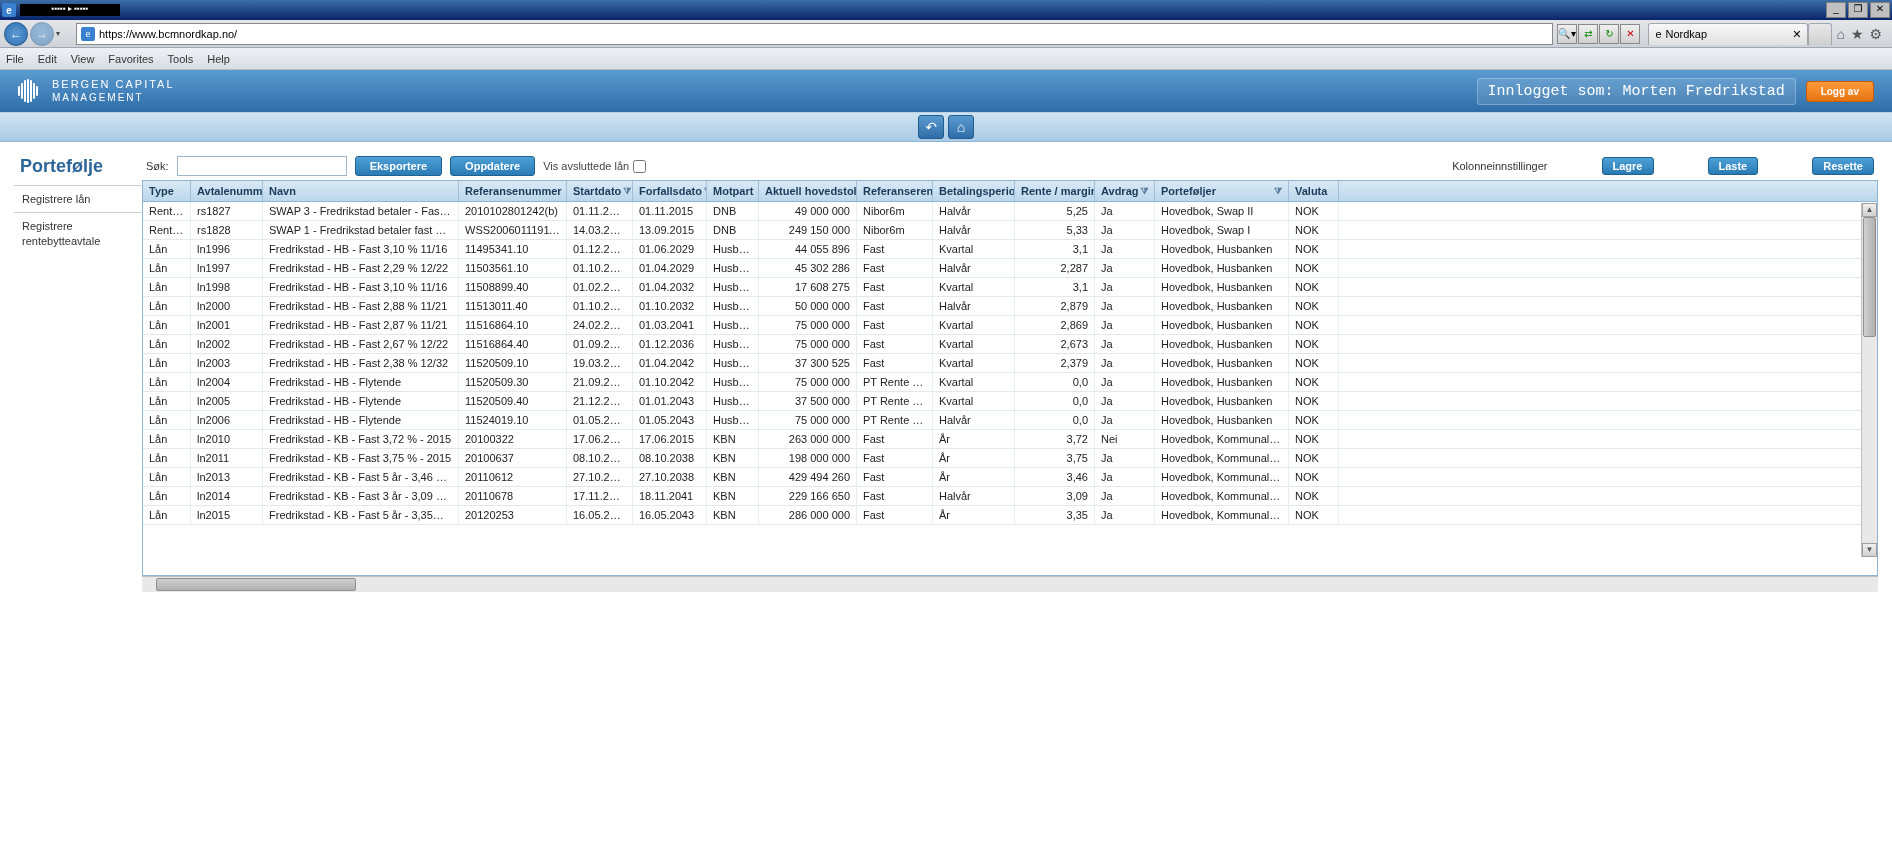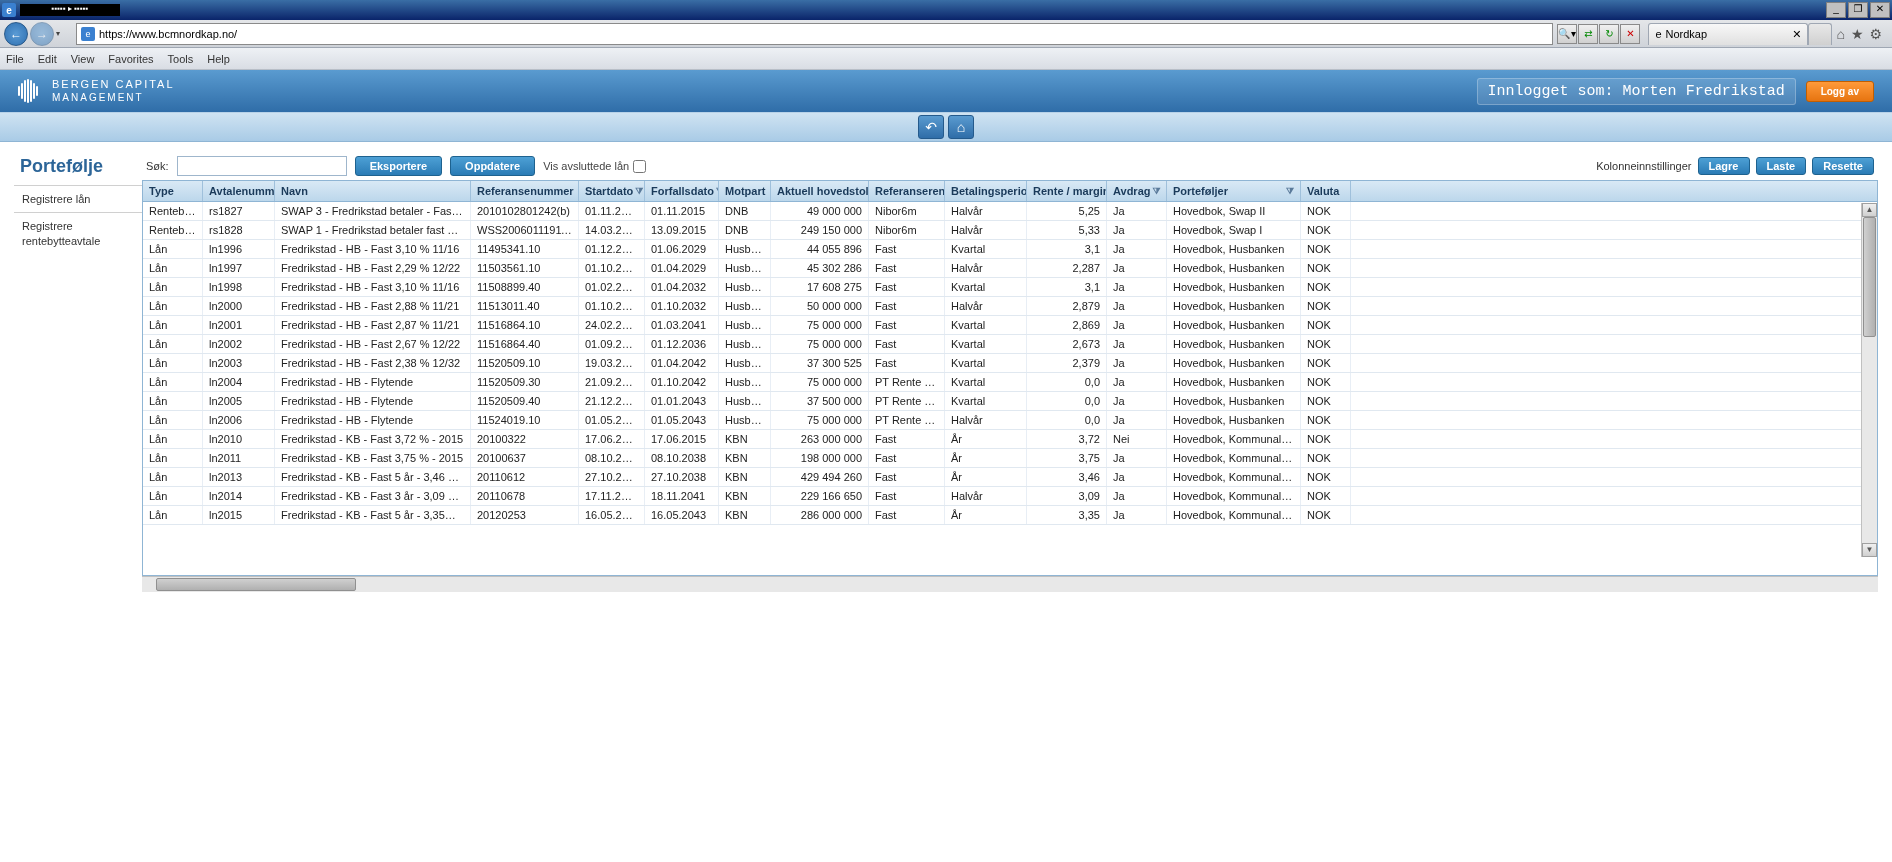--- a/index.html
+++ b/index.html
@@ -58,39 +58,39 @@
 .content-wrap { display: flex; padding: 10px 14px; gap: 0; height: 460px; }
 .sidebar { width: 128px; }
 .sidebar-title { font-size: 18px; font-weight: bold; color: #2c6598; padding: 4px 6px 8px; }
 .sidebar-item { padding: 6px 8px; font-size: 11px; color: #333; border-top: 1px solid #d0d0d0; cursor: pointer; line-height: 1.3; }
 
 .main { flex: 1; display: flex; flex-direction: column; }
 .toolbar-row { height: 28px; display: flex; align-items: center; gap: 8px; padding: 0 4px; }
 .toolbar-row label { font-size: 11px; color: #333; }
 .toolbar-row input[type=text] { width: 170px; height: 20px; border: 1px solid #9fb6cc; padding: 0 4px; font-size: 11px; }
 .btn-blue { background: linear-gradient(to bottom,#4da0d5,#2a7bb5); border: 1px solid #1e628f; color: #fff; padding: 3px 14px; border-radius: 3px; font-size: 11px; cursor: pointer; font-weight: bold; }
-.btn-blue.small { padding: 2px 10px; }
+.btn-blue.small { padding: 2px 10px; margin-left: 48px; }
 .check-wrap { display:flex;align-items:flex-start;gap:4px;font-size:11px;color:#444;}
 .toolbar-right { margin-left: auto; display:flex;align-items:center;gap:6px;font-size:11px;color:#333;}
 
 .grid-container { flex: 1; border: 1px solid #8fb5d4; background: #fff; display:flex; flex-direction:column; position:relative;}
 .group-panel { height: 22px; background: linear-gradient(to bottom,#b0cee5,#8db9d8); color: #114; font-size: 10px; padding: 4px 8px; font-style: italic; border-bottom: 1px solid #7aa8cc;}
 .grid-header { display: flex; background: linear-gradient(to bottom,#d9e9f5,#bcd7eb); border-bottom: 1px solid #8fb5d4; font-size: 11px; font-weight: bold; color: #1a3a5a; position: relative; }
 .gh { padding: 4px 6px; border-right: 1px solid #9fc0db; display:flex;align-items:center;justify-content:space-between;gap:2px;white-space:nowrap;overflow:hidden; cursor:pointer;}
 .gh .filter-icon { font-size: 9px; color: #5a7a9a; }
 .grid-body { flex: 1; overflow-y: auto; position: relative; }
 .grid-row { display: flex; border-bottom: 1px solid #e0e8f0; font-size: 11px; color: #222; }
 .gc { padding: 3px 6px; border-right: 1px solid #e8eef5; white-space: nowrap; overflow: hidden; text-overflow: ellipsis; }
 .gc.num { text-align: right; }
 .grid-footer { display: flex; background: linear-gradient(to bottom,#eef1f5,#d9dde4); border-top: 1px solid #b0b8c0; font-size: 11px; height:18px;}
 .gf { padding: 2px 6px; border-right: 1px solid #d0d4da; }
 .gf.num { text-align: right; font-weight:bold; color:#333;}
 
 
-.c0{width:60px;} .c1{width:72px;} .c2{width:196px;} .c3{width:108px;}
+.c0{width:48px;} .c1{width:72px;} .c2{width:196px;} .c3{width:108px;}
 .c4{width:66px;} .c5{width:74px;} .c6{width:52px;} .c7{width:98px;}
 .c8{width:76px;} .c9{width:82px;} .c10{width:80px;} .c11{width:60px;}
 .c12{width:134px;} .c13{width:50px;}
 
 .vscroll { position:absolute; right:0; top:22px; bottom:18px; width:16px; background:#e8e8e8; border-left:1px solid #c0c0c0;}
 .vthumb { position:absolute; left:1px; right:1px; top:14px; height:120px; background:linear-gradient(to right,#d0d0d0,#b0b0b0); border:1px solid #909090; border-radius:2px;}
 .varrow { position:absolute; left:0; right:0; height:14px; background:linear-gradient(to bottom,#f0f0f0,#d0d0d0); border:1px solid #a0a0a0; text-align:center; font-size:8px; line-height:12px; color:#555;}
 .varrow.up{top:0;} .varrow.dn{bottom:0;}
 .hscroll { height:16px; background:#e8e8e8; border-top:1px solid #c0c0c0; position:relative;}
 .hthumb{position:absolute; top:1px; bottom:1px; left:14px; width:200px; background:linear-gradient(to bottom,#d0d0d0,#b0b0b0); border:1px solid #909090; border-radius:2px;}

